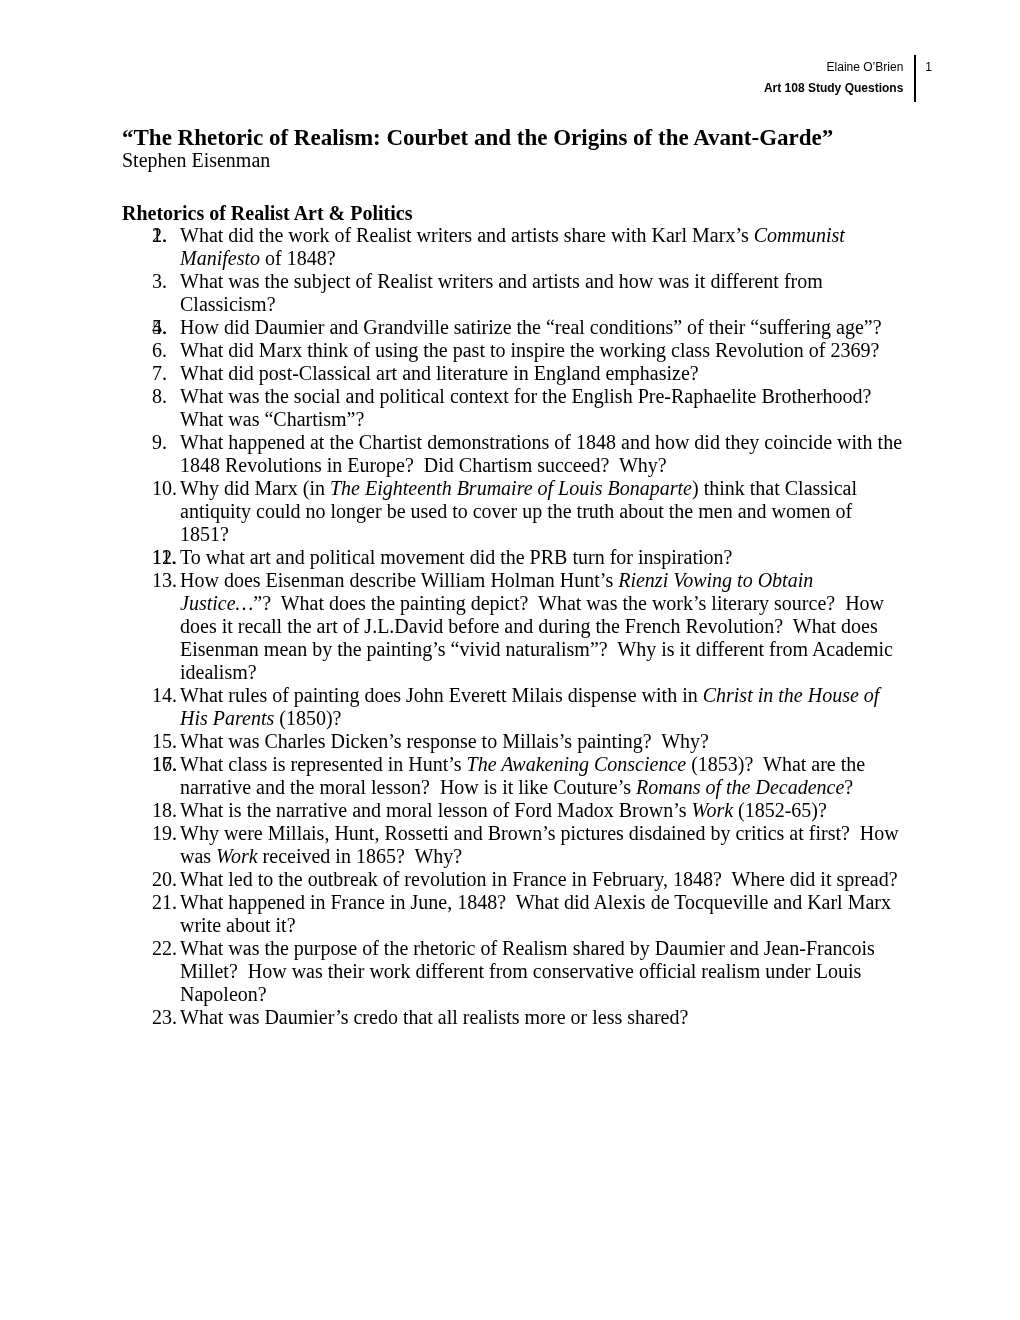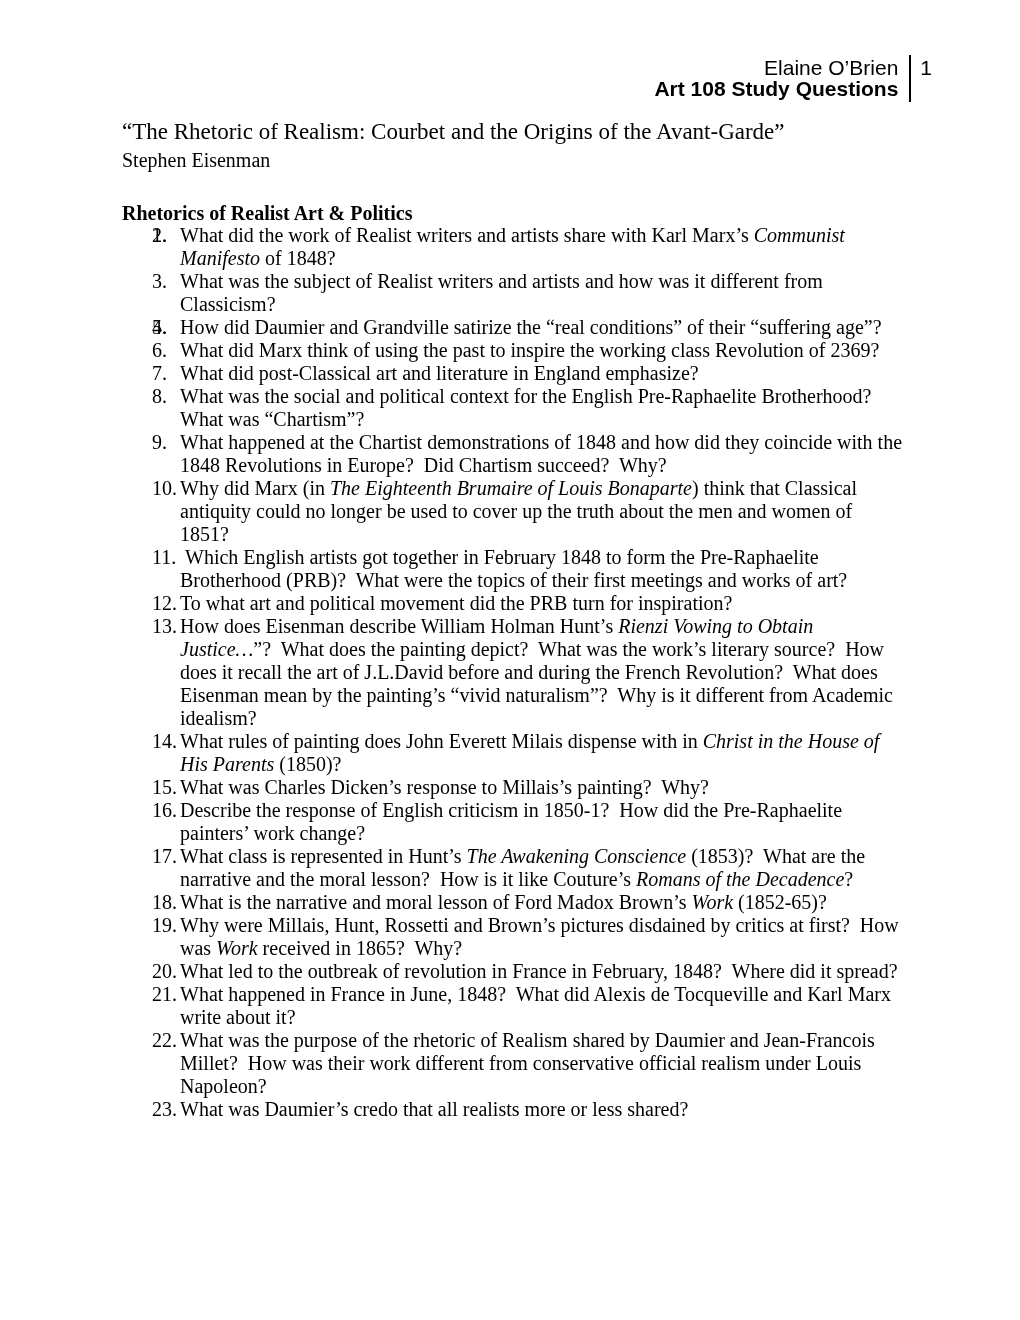--- a/index.html
+++ b/index.html
@@ -13,40 +13,40 @@
     overflow: hidden;
   }
   
   .header {
     position: absolute;
     top: 57px;
     right: 88px;
     display: flex;
     align-items: stretch;
     font-family: "Liberation Sans", "DejaVu Sans", sans-serif;
-    font-size: 21px;
+    font-size: 12px;
     line-height: 21px;
   }
   .header-lines { text-align: right; }
   .header-course { font-weight: bold; text-align: center; }
   .header-rule {
     width: 2px;
     background: #000000;
     margin: -2px 9px -3px 11px;
   }
   .header-page { align-self: flex-start; }
 
   
   .title {
     position: absolute;
     left: 122px;
-    top: 117px;
+    top: 123px;
     margin: 0;
     font-size: 23px;
-    font-weight: normal;
+    font-weight: bold;
     line-height: 30px;
     white-space: nowrap;
   }
   .author {
     position: absolute;
     left: 122px;
     top: 148px;
     font-size: 20px;
     line-height: 24px;
   }
@@ -97,26 +97,26 @@
       <li><span class="q-num">1.</span></li>
       <li><span class="q-num">2.</span><span class="q-text"><span>What did the work of Realist writers and artists share with Karl Marx’s </span><span class="italic">Communist Manifesto</span><span> of 1848?</span></span></li>
       <li><span class="q-num">3.</span><span class="q-text"><span>What was the subject of Realist writers and artists and how was it different from Classicism?</span></span></li>
       <li><span class="q-num">4.</span></li>
       <li><span class="q-num">5.</span><span class="q-text"><span>How did Daumier and Grandville satirize the “real conditions” of their “suffering age”?</span></span></li>
       <li><span class="q-num">6.</span><span class="q-text"><span>What did Marx think of using the past to inspire the working class Revolution of 2369?</span></span></li>
       <li><span class="q-num">7.</span><span class="q-text"><span>What did post-Classical art and literature in England emphasize?</span></span></li>
       <li><span class="q-num">8.</span><span class="q-text"><span>What was the social and political context for the English Pre-Raphaelite Brotherhood?  What was “Chartism”?</span></span></li>
       <li><span class="q-num">9.</span><span class="q-text"><span>What happened at the Chartist demonstrations of 1848 and how did they coincide with the 1848 Revolutions in Europe?  Did Chartism succeed?  Why?</span></span></li>
       <li><span class="q-num">10.</span><span class="q-text"><span>Why did Marx (in </span><span class="italic">The Eighteenth Brumaire of Louis Bonaparte</span><span>) think that Classical antiquity could no longer be used to cover up the truth about the men and women of 1851?</span></span></li>
-      <li><span class="q-num">11.</span><span class="q-text"><span> Which English artists got together in February 1848 to form the Pre-Raphaelite Brotherhood (PRB)?  What were the topics of their first meetings and works of art?</span></span></li>
+      <li><span class="q-num">11.</span></li>
       <li><span class="q-num">12.</span><span class="q-text"><span>To what art and political movement did the PRB turn for inspiration?</span></span></li>
       <li><span class="q-num">13.</span><span class="q-text"><span>How does Eisenman describe William Holman Hunt’s </span><span class="italic">Rienzi Vowing to Obtain Justice…</span><span>”?  What does the painting depict?  What was the work’s literary source?  How does it recall the art of J.L.David before and during the French Revolution?  What does Eisenman mean by the painting’s “vivid naturalism”?  Why is it different from Academic idealism?</span></span></li>
       <li><span class="q-num">14.</span><span class="q-text"><span>What rules of painting does John Everett Milais dispense with in </span><span class="italic">Christ in the House of His Parents</span><span> (1850)?</span></span></li>
       <li><span class="q-num">15.</span><span class="q-text"><span>What was Charles Dicken’s response to Millais’s painting?  Why?</span></span></li>
-      <li><span class="q-num">16.</span><span class="q-text"><span>Describe the response of English criticism in 1850-1?  How did the Pre-Raphaelite painters’ work change?</span></span></li>
+      <li><span class="q-num">16.</span></li>
       <li><span class="q-num">17.</span><span class="q-text"><span>What class is represented in Hunt’s </span><span class="italic">The Awakening Conscience</span><span> (1853)?  What are the narrative and the moral lesson?  How is it like Couture’s </span><span class="italic">Romans of the Decadence</span><span>?</span></span></li>
       <li><span class="q-num">18.</span><span class="q-text"><span>What is the narrative and moral lesson of Ford Madox Brown’s </span><span class="italic">Work</span><span> (1852-65)?</span></span></li>
       <li><span class="q-num">19.</span><span class="q-text"><span>Why were Millais, Hunt, Rossetti and Brown’s pictures disdained by critics at first?  How was </span><span class="italic">Work</span><span> received in 1865?  Why?</span></span></li>
       <li><span class="q-num">20.</span><span class="q-text"><span>What led to the outbreak of revolution in France in February, 1848?  Where did it spread?</span></span></li>
       <li><span class="q-num">21.</span><span class="q-text"><span>What happened in France in June, 1848?  What did Alexis de Tocqueville and Karl Marx write about it?</span></span></li>
       <li><span class="q-num">22.</span><span class="q-text"><span>What was the purpose of the rhetoric of Realism shared by Daumier and Jean-Francois Millet?  How was their work different from conservative official realism under Louis Napoleon?</span></span></li>
       <li><span class="q-num">23.</span><span class="q-text"><span>What was Daumier’s credo that all realists more or less shared?</span></span></li>
     </ol>
 </div>
 

